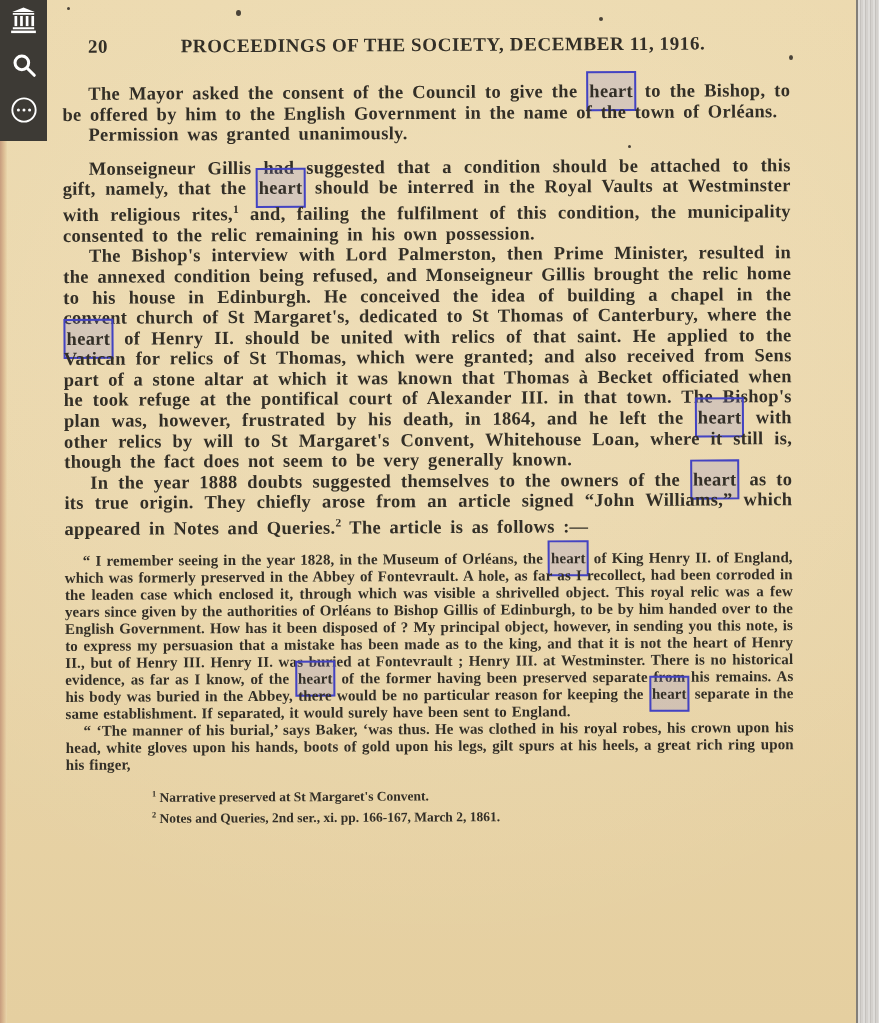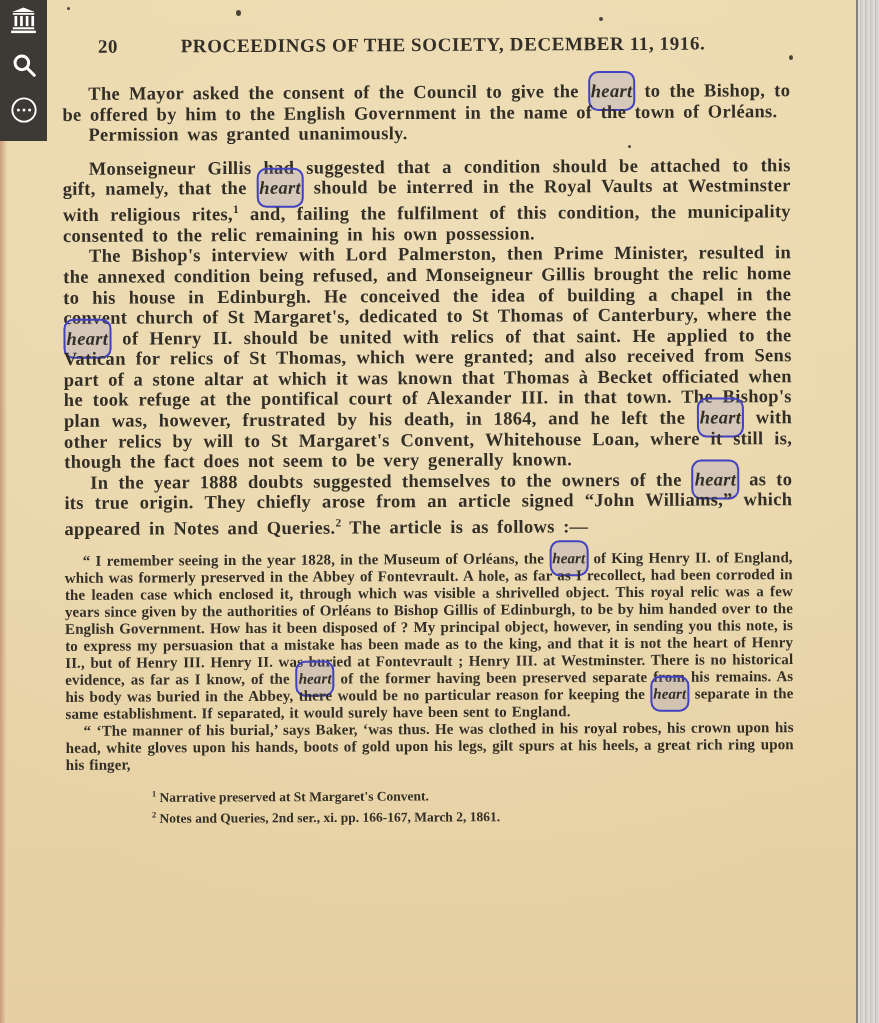--- a/index.html
+++ b/index.html
@@ -20,31 +20,31 @@
   
   .sidebar{position:absolute;left:0;top:0;width:47px;height:141px;background:#3d3a35;
     display:flex;flex-direction:column;align-items:center;padding-top:7px;box-sizing:border-box;z-index:9;}
   .icon-btn{background:none;border:none;padding:0;margin:0 0 17px 0;width:30px;height:30px;
     display:flex;align-items:center;justify-content:center;cursor:pointer;}
   .icon-btn svg{display:block;}
   
   .text-column{position:absolute;left:64px;top:34px;width:728px;color:#332f27;
     transform:rotate(-0.3deg);font-weight:bold;}
   .page-header{position:relative;height:24px;margin-bottom:24px;font-size:19px;letter-spacing:0.6px;}
-  .page-number{position:absolute;left:36px;top:0;}
+  .page-number{position:absolute;left:26px;top:0;}
   .running-title{display:block;text-align:center;padding-left:34px;}
   .para{margin:0;text-align:justify;font-size:18.5px;line-height:20.6px;
     word-spacing:3.5px;letter-spacing:0.3px;}
   .para.indent{text-indent:26px;}
   .para.gap{margin-top:13px;}
   .para.quote{font-size:15px;line-height:17px;word-spacing:1px;letter-spacing:0.1px;}
   .para.quote.indent{text-indent:18px;}
   .footnotes{margin-top:12px;padding-left:86px;font-size:13.5px;line-height:17.5px;}
   .footnotes p{margin:0;}
-  .hl{border:2px solid #4343c2;background:rgba(122,122,215,0.20);padding:8px 1px;border-radius:10px;font-style:italic;}
+  .hl{border:2px solid #4343c2;background:rgba(122,122,215,0.20);padding:8px 1px;border-radius:0;}
   .it{}
   .sup{font-size:62%;vertical-align:super;letter-spacing:0;}
   .speck{position:absolute;background:#4a4338;border-radius:50%;}
 </style>
 </head>
 <body>
 
 <div class="stage">
 
   <div class="left-edge"></div>

